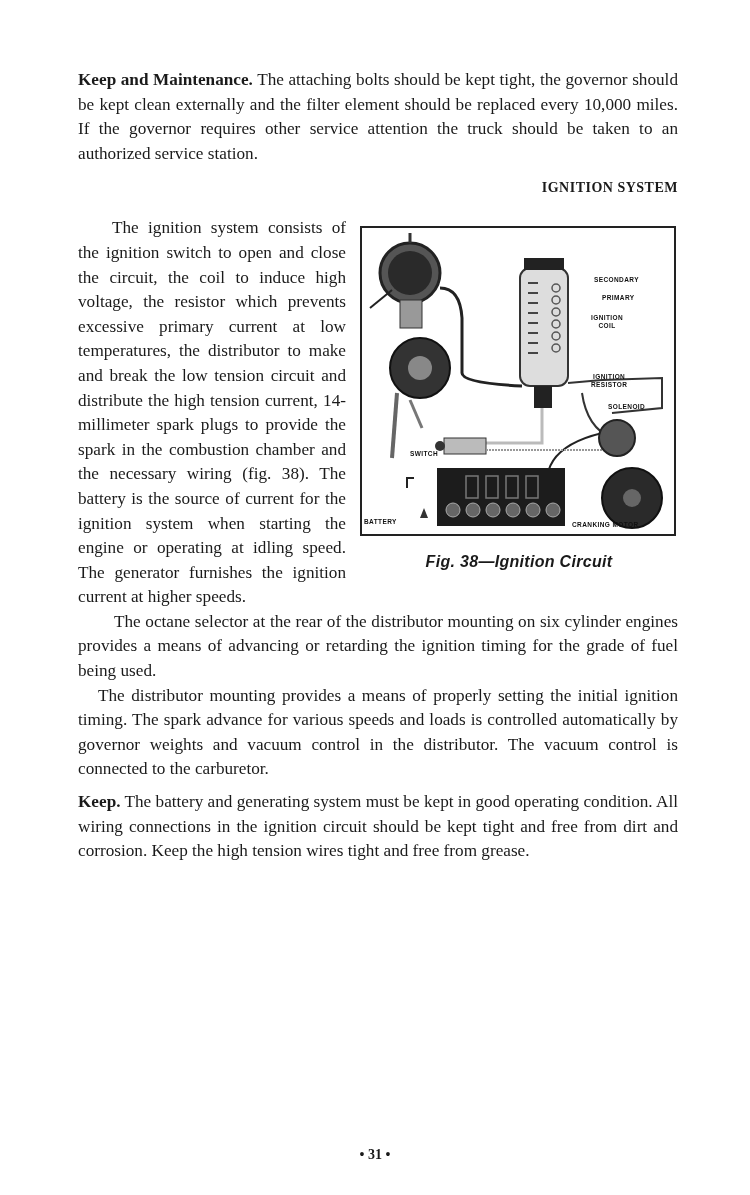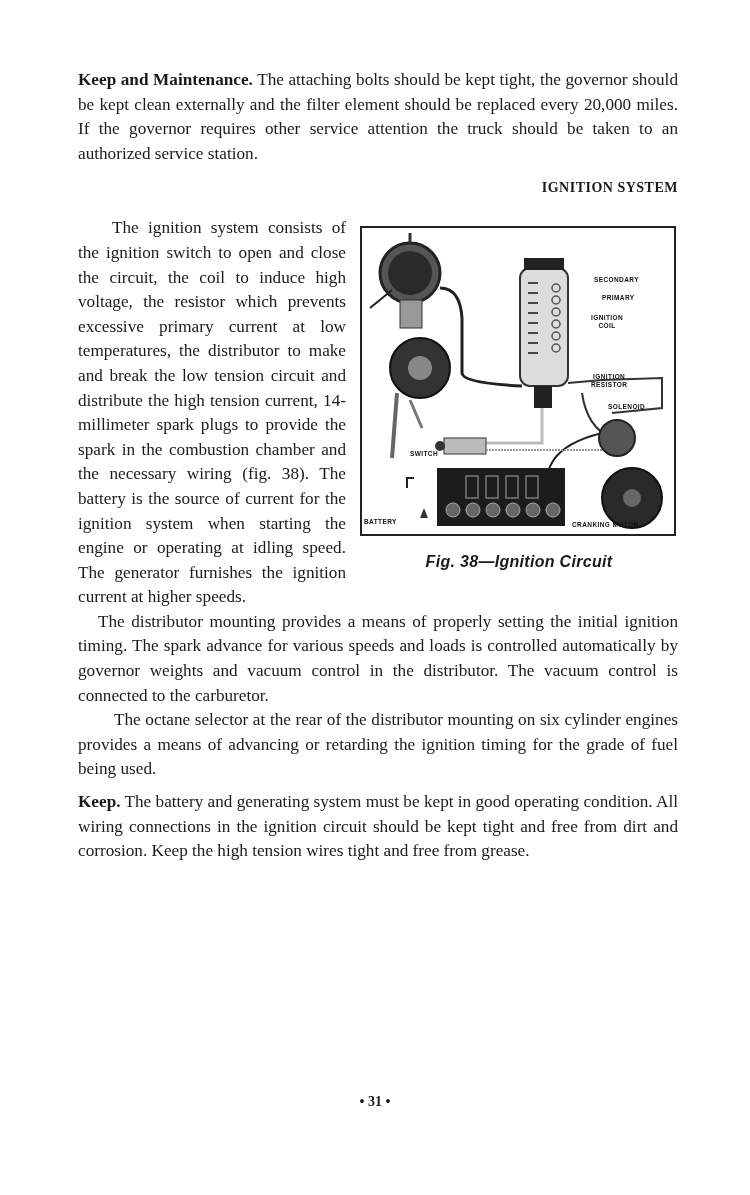--- a/index.html
+++ b/index.html
@@ -11,30 +11,30 @@
   .heading { text-align: right; font-weight: bold; font-size: 14px; letter-spacing: 0.5px;
              margin: 14px 0 20px 0; }
   .indent { text-indent: 34px; }
   .figure { float: right; width: 318px; margin: 10px 0 4px 14px; }
   .figbox { width: 312px; height: 306px; border: 2px solid #222; position: relative; background: #fff; }
   .figcap { text-align: center; font-family: "Liberation Sans", "DejaVu Sans", sans-serif;
             font-style: italic; font-weight: bold; font-size: 16px; margin-top: 14px; letter-spacing: 0.3px; }
   .lbl { position: absolute; font-family: "Liberation Sans", "DejaVu Sans", sans-serif;
          font-weight: bold; font-size: 6.5px; letter-spacing: 0.4px; color: #111; line-height: 8px; text-align: center; }
   .gap { height: 8px; }
-  .pagenum { position: absolute; left: 0; width: 750px; top: 1094px; text-align: center;
+  .pagenum { position: absolute; left: 0; width: 750px; top: 1147px; text-align: center;
              font-size: 14px; font-weight: bold; }
   svg { display: block; }
 </style>
 </head>
 <body>
 
 <div class="page">
 
-  <p><span class="b">Keep and Maintenance.</span><span> The attaching bolts should be kept tight, the governor should be kept clean externally and the filter element should be replaced every 20,000 miles. If the governor requires other service attention the truck should be taken to an authorized service station.</span></p>
+  <p><span class="b">Keep and Maintenance.</span><span> The attaching bolts should be kept tight, the governor should be kept clean externally and the filter element should be replaced every 10,000 miles. If the governor requires other service attention the truck should be taken to an authorized service station.</span></p>
 
   <div class="heading">IGNITION SYSTEM</div>
 
   <p class="indent">
     <span class="figure" style="display:block;text-indent:0;">
       <span class="figbox" style="display:block;">
         <svg width="312" height="306" viewBox="0 0 312 306">
 
           <circle cx="48" cy="45" r="30" fill="#555" stroke="#222" stroke-width="3"></circle>
           <circle cx="48" cy="45" r="22" fill="#2a2a2a"></circle>
@@ -110,22 +110,22 @@
         <span class="lbl" style="left:246px;top:175px;">SOLENOID</span>
         <span class="lbl" style="left:48px;top:222px;">SWITCH</span>
         <span class="lbl" style="left:2px;top:290px;">BATTERY</span>
         <span class="lbl" style="left:210px;top:293px;">CRANKING MOTOR</span>
       </span>
       <span class="figcap" style="display:block;">Fig. 38—Ignition Circuit</span>
     </span>
     <span>The ignition system consists of the ignition switch to open and close the circuit, the coil to induce high voltage, the resistor which prevents excessive primary current at low temperatures, the distributor to make and break the low tension circuit and distribute the high tension current, 14-millimeter spark plugs to provide the spark in the combustion chamber and the necessary wiring (fig. 38). The battery is the source of current for the ignition system when starting the engine or operating at idling speed. The generator furnishes the ignition current at higher speeds.</span>
   </p>
 
+  <p class="indent" style="text-indent:36px;">The octane selector at the rear of the distributor mounting on six cylinder engines provides a means of advancing or retarding the ignition timing for the grade of fuel being used.</p>
   <p class="indent" style="text-indent:20px;">The distributor mounting provides a means of properly setting the initial ignition timing. The spark advance for various speeds and loads is controlled automatically by governor weights and vacuum control in the distributor. The vacuum control is connected to the carburetor.</p>
-  <p class="indent" style="text-indent:36px;">The octane selector at the rear of the distributor mounting on six cylinder engines provides a means of advancing or retarding the ignition timing for the grade of fuel being used.</p>
 
   <div class="gap"></div>
   <p><span class="b">Keep.</span><span> The battery and generating system must be kept in good operating condition. All wiring connections in the ignition circuit should be kept tight and free from dirt and corrosion. Keep the high tension wires tight and free from grease.</span></p>
 
   <div class="gap"></div>
 </div>
 
 <div class="pagenum">• 31 •</div>
 
 </body></html>

